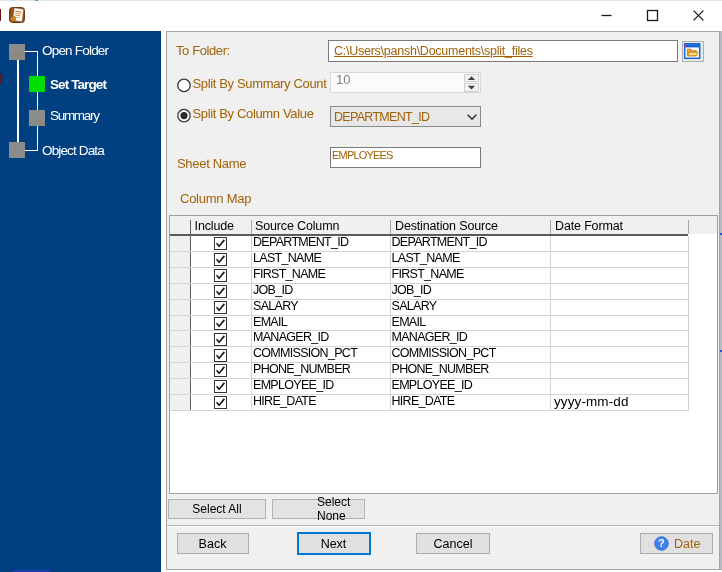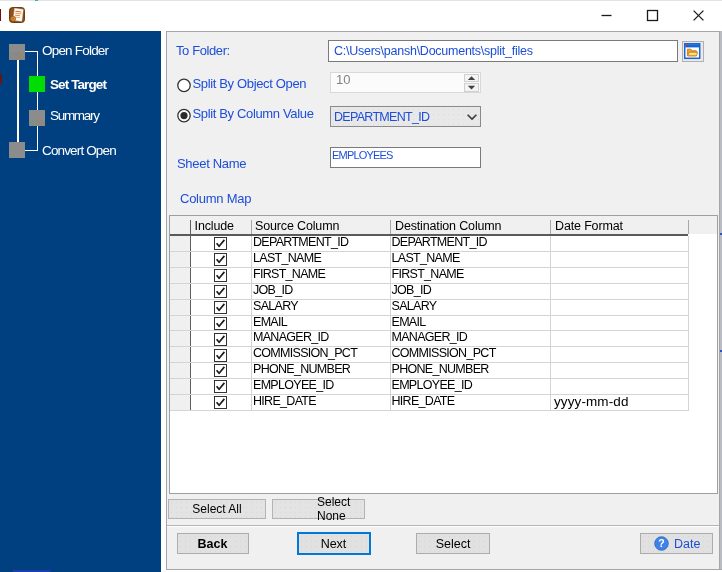--- a/index.html
+++ b/index.html
@@ -1,19 +1,19 @@
 <!DOCTYPE html>
 <html><head>
 <meta charset="utf-8">
 <style>
 * { margin:0; padding:0; box-sizing:border-box; }
 html,body { width:722px; height:572px; background:#ffffff; overflow:hidden;
   font-family:"Liberation Sans", sans-serif; }
 .abs { position:absolute; }
-.txt { position:absolute; font-size:12.5px; color:#1d4ed8; white-space:nowrap; }
+.txt { position:absolute; font-size:12.5px; color:#a16207; white-space:nowrap; }
 </style>
 </head>
 <body>
 
 <div class="abs" style="left:0;top:0;width:722px;height:1px;background:#e3e3e3;"></div>
 <div class="abs" style="left:35px;top:0;width:3px;height:1px;background:#2ab5c0;"></div>
 
 <svg class="abs" style="left:9px;top:7px;" width="16" height="16" viewBox="0 0 16 16">
   <rect x="0.5" y="0.5" width="15" height="15" rx="3" fill="#8a4a14" stroke="#6e3a0e"></rect>
   <rect x="1.5" y="1.5" width="13" height="13" rx="2.5" fill="#9c5a1e" opacity="0.55"></rect>
@@ -53,48 +53,48 @@
 <div class="abs" style="left:29px;top:76px;width:16px;height:16px;background:#00dd00;"></div>
 <div class="abs" style="left:29px;top:110px;width:16px;height:16px;background:#8c8c8c;"></div>
 <div class="abs" style="left:29px;top:120px;width:16px;height:6px;background:
   repeating-linear-gradient(45deg, rgba(196,110,60,0.4) 0 1px, rgba(0,0,0,0) 1px 3px),
   repeating-linear-gradient(-45deg, rgba(70,160,165,0.35) 0 1px, rgba(0,0,0,0) 1px 3px);"></div>
 <div class="abs" style="left:9px;top:142px;width:16px;height:16px;background:#8c8c8c;"></div>
 
 <div class="txt" style="left:42px;top:42.5px;font-size:13.5px;letter-spacing:-0.8px;color:#fff;">Open Folder</div>
 <div class="txt" style="left:50px;top:77px;font-size:13.5px;letter-spacing:-0.9px;color:#fff;font-weight:bold;">Set Target</div>
 <div class="txt" style="left:50px;top:108px;font-size:13.5px;letter-spacing:-1.3px;color:#fff;">Summary</div>
-<div class="txt" style="left:42px;top:143px;font-size:13.5px;letter-spacing:-0.85px;color:#fff;">Convert Open</div>
+<div class="txt" style="left:42px;top:143px;font-size:13.5px;letter-spacing:-0.85px;color:#fff;">Object Data</div>
 
 <div class="abs" style="left:166px;top:31px;width:554px;height:539px;background:#f0f0f0;border:1px solid #a6a6a6;"></div>
 
 <div class="abs" style="left:720px;top:31px;width:2px;height:539px;background:#b9bdc3;"></div>
 <div class="abs" style="left:720px;top:233px;width:2px;height:2px;background:#2a52c8;"></div>
 <div class="abs" style="left:720px;top:350px;width:2px;height:2px;background:#2a52c8;"></div>
 
 <div class="txt" style="left:176px;top:42.5px;font-size:13px;letter-spacing:-0.4px;">To Folder:</div>
 <div class="abs" style="left:328px;top:40px;width:350px;height:22px;background:#fff;border:1px solid #7a7a7a;"></div>
-<div class="txt" style="left:334px;top:43.5px;letter-spacing:-0.25px;">C:\Users\pansh\Documents\split_files</div>
+<div class="txt" style="left:334px;top:43.5px;letter-spacing:-0.25px;text-decoration:underline;">C:\Users\pansh\Documents\split_files</div>
 
 <div class="abs" style="left:682px;top:41px;width:22px;height:21px;background:#e9e9e9;border:1px solid #b0b0b0;"></div>
 <svg class="abs" style="left:684px;top:43px;" width="17" height="17" viewBox="0 0 17 17">
   <rect x="0.7" y="0.7" width="15" height="14.6" fill="#ffffff" stroke="#1565d8" stroke-width="1.5"></rect>
   <rect x="1.2" y="1.2" width="14" height="3.2" fill="#1565d8"></rect>
   <rect x="1.9" y="1.9" width="1.7" height="1.7" fill="#d22"></rect>
   <path d="M3.4 12.8 L3.4 6.2 L6.9 6.2 L7.9 7.8 L12.4 7.8 L12.4 12.8 Z" fill="#eda12c" stroke="#bd7a1c" stroke-width="0.9"></path>
   <path d="M3.6 12.8 L5.3 9.2 L13.8 9.2 L12.5 12.8 Z" fill="#fbd35e" stroke="#c47f1e" stroke-width="0.8"></path>
   <rect x="5.9" y="10.4" width="1.7" height="0.8" fill="#fff" opacity="0.9"></rect>
   <rect x="8.3" y="10.4" width="1.7" height="0.8" fill="#fff" opacity="0.9"></rect>
   <rect x="10.7" y="10.4" width="1.4" height="0.8" fill="#fff" opacity="0.9"></rect>
 </svg>
 
 <svg class="abs" style="left:177px;top:78px;" width="15" height="15" viewBox="0 0 15 15">
   <circle cx="7" cy="7.4" r="6.2" fill="#fff" stroke="#333" stroke-width="1.3"></circle>
 </svg>
-<div class="txt" style="left:192.5px;top:76px;font-size:13px;letter-spacing:-0.35px;">Split By Object Open</div>
+<div class="txt" style="left:192.5px;top:76px;font-size:13px;letter-spacing:-0.35px;">Split By Summary Count</div>
 
 <div class="abs" style="left:330px;top:72px;width:151px;height:21px;background:#fbfbfb;border:1px solid #d9d9d9;"></div>
 <div class="txt" style="left:336px;top:71.5px;font-size:13px;color:#838383;">10</div>
 <div class="abs" style="left:464px;top:74px;width:15px;height:8px;background:#f4f4f4;border:1px solid #d0d0d0;"></div>
 <div class="abs" style="left:464px;top:83px;width:15px;height:8.5px;background:#f4f4f4;border:1px solid #d0d0d0;"></div>
 <svg class="abs" style="left:464px;top:74px;" width="15" height="18" viewBox="0 0 15 18">
   <path d="M7.5 2.2 L11.2 5.9 L3.8 5.9 Z" fill="#404040"></path>
   <path d="M7.5 15.4 L11.2 11.7 L3.8 11.7 Z" fill="#404040"></path>
 </svg>
 
@@ -119,21 +119,21 @@
 <div id="tbl" class="abs" style="left:169px;top:215px;width:549px;height:279px;background:#fff;border:1px solid #9ba0a5;">
     <div style="position:absolute;left:0;top:0;width:547px;height:18px;background:#f0f0f0;"></div>
     <div style="position:absolute;left:0;top:18px;width:518px;height:2px;background:#5a5a5a;"></div>
     <div style="position:absolute;left:81px;top:4px;width:1px;height:14px;background:#a8a8a8;"></div>
     <div style="position:absolute;left:219.5px;top:4px;width:1px;height:14px;background:#a8a8a8;"></div>
     <div style="position:absolute;left:379.5px;top:4px;width:1px;height:14px;background:#a8a8a8;"></div>
     <div style="position:absolute;left:518px;top:4px;width:1px;height:14px;background:#a8a8a8;"></div>
     <div style="position:absolute;left:20px;top:4px;width:1px;height:191px;background:#5f5f5f;"></div>
     <div style="position:absolute;left:24.6px;top:2.7px;font-size:12.5px;letter-spacing:-0.15px;">Include</div>
     <div style="position:absolute;left:85px;top:2.7px;font-size:12.5px;letter-spacing:-0.15px;">Source Column</div>
-    <div style="position:absolute;left:225px;top:2.7px;font-size:12.5px;letter-spacing:-0.15px;">Destination Column</div>
+    <div style="position:absolute;left:225px;top:2.7px;font-size:12.5px;letter-spacing:-0.15px;">Destination Source</div>
     <div style="position:absolute;left:385px;top:2.7px;font-size:12.5px;letter-spacing:-0.15px;">Date Format</div>
     <div style="position:absolute;left:0;top:20px;width:20px;height:15.9px;background:#f0f0f0;"></div>
     <div style="position:absolute;left:0;top:34.9px;width:518px;height:1px;background:#d4d4d4;"></div>
     <svg style="position:absolute;left:44px;top:21.2px;" width="13" height="13" viewBox="0 0 13 13">
       <rect x="0.5" y="0.5" width="12" height="12" fill="#fff" stroke="#333"></rect>
       <path d="M2.6 6.2 L5.1 9.2 L10.4 2.9" fill="none" stroke="#1a1a1a" stroke-width="1.7"></path>
     </svg>
     <div style="position:absolute;left:83px;top:19px;font-size:12.5px;letter-spacing:-0.7px;">DEPARTMENT_ID</div>
     <div style="position:absolute;left:221.5px;top:19px;font-size:12.5px;letter-spacing:-0.7px;">DEPARTMENT_ID</div>
     <div style="position:absolute;left:0;top:35.9px;width:20px;height:15.9px;background:#f0f0f0;"></div>
@@ -222,23 +222,23 @@
     <div style="position:absolute;left:379.5px;top:20px;width:1px;height:174.9px;background:#d4d4d4;"></div>
     <div style="position:absolute;left:518px;top:20px;width:1px;height:174.9px;background:#d4d4d4;"></div>
   </div>
 
 <div class="abs" style="left:168px;top:498.5px;width:98px;height:20px;background-color:#e3e3e3;background-image:radial-gradient(#d6d6d6 0.6px, rgba(0,0,0,0) 0.7px);background-size:5px 5px;border:1px solid #b3b3b3;font-size:12px;display:flex;align-items:center;justify-content:center;">Select All</div>
 <div class="abs" style="left:272px;top:498.5px;width:93px;height:20px;background-color:#e3e3e3;background-image:radial-gradient(#d6d6d6 0.6px, rgba(0,0,0,0) 0.7px);background-size:5px 5px;border:1px solid #b3b3b3;font-size:12px;display:flex;align-items:center;justify-content:center;padding-left:44px;">Select None</div>
 
 <div class="abs" style="left:167px;top:525px;width:552px;height:1px;background:#b4b4b4;"></div>
 <div class="abs" style="left:167px;top:526px;width:552px;height:1px;background:#ffffff;"></div>
 
-<div class="abs" style="left:176.5px;top:533px;width:72px;height:21px;background-color:#e1e1e1;background-image:radial-gradient(#d6d6d6 0.6px, rgba(0,0,0,0) 0.7px);background-size:5px 5px;border:1px solid #acacac;font-size:12.5px;display:flex;align-items:center;justify-content:center;font-weight:bold;">Back</div>
+<div class="abs" style="left:176.5px;top:533px;width:72px;height:21px;background-color:#e1e1e1;background-image:radial-gradient(#d6d6d6 0.6px, rgba(0,0,0,0) 0.7px);background-size:5px 5px;border:1px solid #acacac;font-size:12.5px;display:flex;align-items:center;justify-content:center;">Back</div>
 <div class="abs" style="left:296.5px;top:532px;width:74px;height:23px;background-color:#e1e1e1;background-image:radial-gradient(#d6d6d6 0.6px, rgba(0,0,0,0) 0.7px);background-size:5px 5px;border:2px solid #0078d7;font-size:12.5px;display:flex;align-items:center;justify-content:center;">Next</div>
-<div class="abs" style="left:416px;top:533px;width:74px;height:21px;background-color:#e1e1e1;background-image:radial-gradient(#d6d6d6 0.6px, rgba(0,0,0,0) 0.7px);background-size:5px 5px;border:1px solid #acacac;font-size:12.5px;display:flex;align-items:center;justify-content:center;">Select</div>
+<div class="abs" style="left:416px;top:533px;width:74px;height:21px;background-color:#e1e1e1;background-image:radial-gradient(#d6d6d6 0.6px, rgba(0,0,0,0) 0.7px);background-size:5px 5px;border:1px solid #acacac;font-size:12.5px;display:flex;align-items:center;justify-content:center;">Cancel</div>
 <div class="abs" style="left:640px;top:533px;width:73px;height:21px;background-color:#e1e1e1;background-image:radial-gradient(#d6d6d6 0.6px, rgba(0,0,0,0) 0.7px);background-size:5px 5px;border:1px solid #acacac;"></div>
 <svg class="abs" style="left:654px;top:536px;" width="15" height="15" viewBox="0 0 15 15">
   <circle cx="7.5" cy="7.5" r="6.8" fill="#3f83e8" stroke="#2a62c4" stroke-width="0.8"></circle>
   <text x="7.5" y="11.2" text-anchor="middle" font-family="Liberation Sans" font-size="10.5" font-weight="bold" fill="#fff">?</text>
 </svg>
 <div class="txt" style="left:674px;top:537px;">Date</div>
 
 <div class="abs" style="left:166px;top:569px;width:556px;height:1px;background:#a6a6a6;"></div>
 <div class="abs" style="left:161px;top:570px;width:561px;height:2px;background:#ffffff;"></div>
 

